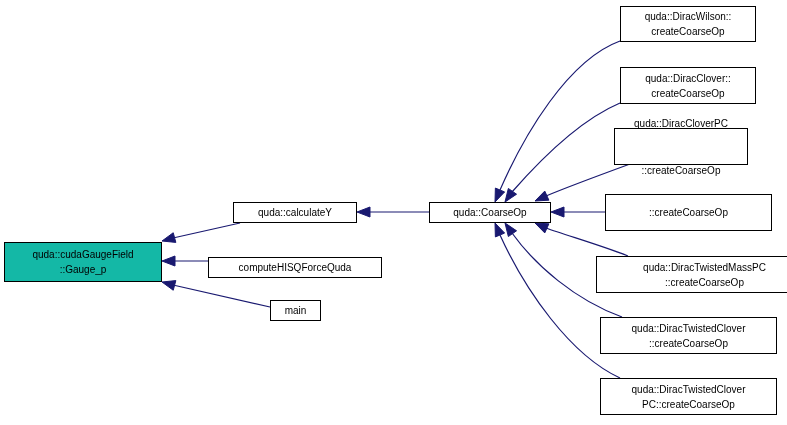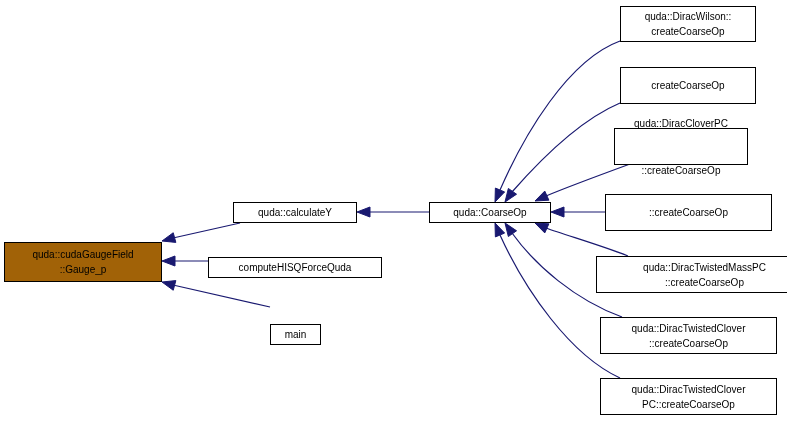--- a/index.html
+++ b/index.html
@@ -4,21 +4,21 @@
 <style>
   html, body { margin: 0; padding: 0; background: #ffffff; }
   body { width: 787px; height: 425px; position: relative; overflow: hidden;
          font-family: "Liberation Sans", sans-serif; }
   #edges { position: absolute; left: 0; top: 0; width: 787px; height: 425px; }
   .node { position: absolute; box-sizing: border-box; border: 1px solid #000;
           background: #fff; display: flex; flex-direction: column;
           align-items: center; justify-content: center;
           font-size: 10px; line-height: 15px; color: #000; text-align: center;
           cursor: pointer; }
-  .node.focus { background: #a16207; cursor: default; }
+  .node.focus { background: #14b8a6; cursor: default; }
   .node span { display: block; white-space: nowrap; }
 </style>
 </head>
 <body>
 
 <svg id="edges" xmlns="http://www.w3.org/2000/svg">
     <path d="M240,223 L173,238" fill="none" stroke="#191970" stroke-width="1.2"></path>
     <polygon points="162,241 173.22634264712997,232.75565461851392 175.85751670505107,242.40329283089125" fill="#191970" stroke="#191970"></polygon>
     <path d="M208,261 L175,261" fill="none" stroke="#191970" stroke-width="1.2"></path>
     <polygon points="162,261 175,256 175,266" fill="#191970" stroke="#191970"></polygon>
@@ -45,31 +45,32 @@
 <div class="node focus" id="n-gauge_p" style="left:4px;top:242px;width:158px;height:40px;">
   <span>quda::cudaGaugeField</span>
   <span>::Gauge_p</span>
 </div>
 <div class="node" id="n-calculateY" style="left:233px;top:202px;width:124px;height:21px;">
   <span>quda::calculateY</span>
 </div>
 <div class="node" id="n-computeHISQ" style="left:208px;top:251px;width:174px;height:21px;margin-top:6px;">
   <span>computeHISQForceQuda</span>
 </div>
-<div class="node" id="n-main" style="left:270px;top:300px;width:51px;height:21px;margin-top:24px;">
+<div class="node" id="n-main" style="left:270px;top:300px;width:51px;height:21px;">
   <span>main</span>
 </div>
 <div class="node" id="n-coarseOp" style="left:429px;top:202px;width:122px;height:21px;">
   <span>quda::CoarseOp</span>
 </div>
 <div class="node" id="n-wilson" style="left:620px;top:6px;width:136px;height:36px;">
   <span>quda::DiracWilson::</span>
   <span>createCoarseOp</span>
 </div>
 <div class="node" id="n-clover" style="left:620px;top:67px;width:136px;height:37px;">
+  <span>quda::DiracClover::</span>
   <span>createCoarseOp</span>
 </div>
 <div class="node" id="n-cloverPC" style="left:614px;top:128px;width:134px;height:37px;gap:32px;">
   <span>quda::DiracCloverPC</span>
   <span>::createCoarseOp</span>
 </div>
 <div class="node" id="n-twistedMass" style="left:605px;top:194px;width:167px;height:37px;">
   <span>::createCoarseOp</span>
 </div>
 <div class="node" id="n-twistedMassPC" style="left:596px;top:256px;width:217px;height:37px;">

